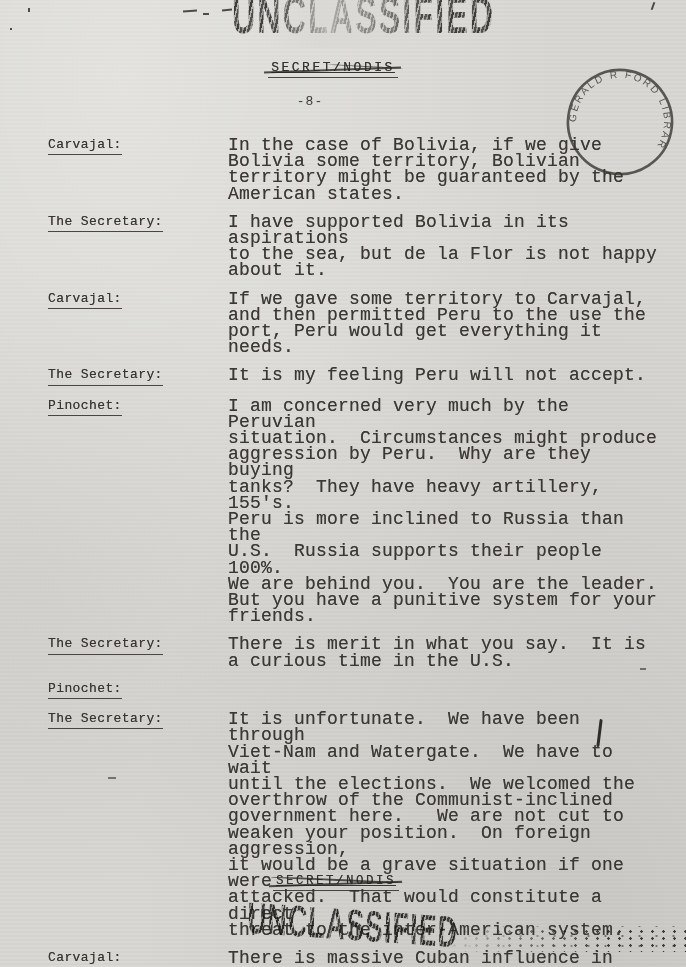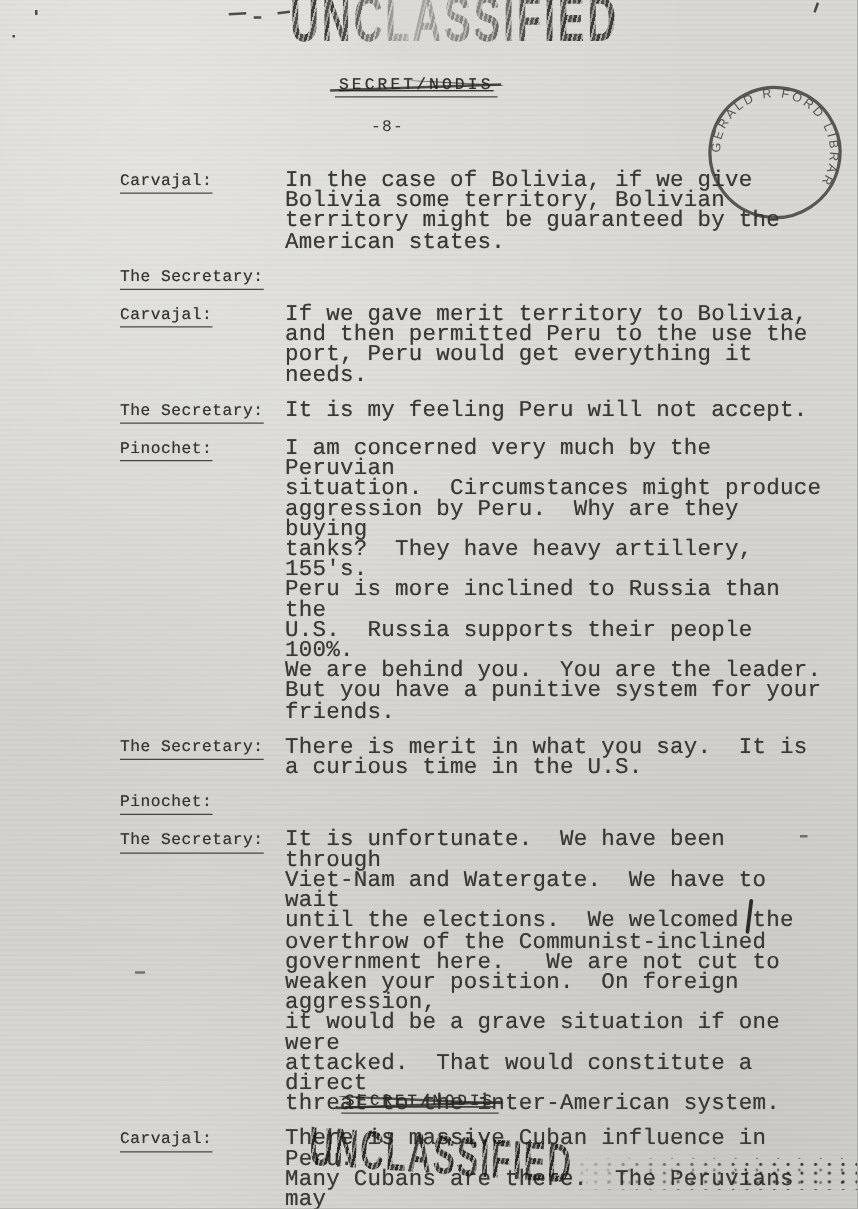--- a/index.html
+++ b/index.html
@@ -76,21 +76,21 @@
   }
   .page-number{
     position:absolute;top:94px;left:0;width:100%;
     text-align:center;transform:translateX(-33px);
     font-size:13px;letter-spacing:1px;color:#3b3833;
   }
   
   .dialogue{position:absolute;left:48px;top:137px;right:18px;}
   .entry{display:grid;grid-template-columns:180px 1fr;align-items:start;margin-bottom:12px;}
   .speaker{font-size:13px;line-height:16.2px;letter-spacing:.4px;color:#38352f;
-    text-shadow:0 0 .6px rgba(50,48,44,.65);margin-left:48px;}
+    text-shadow:0 0 .6px rgba(50,48,44,.65);}
   .speaker span{border-bottom:1.5px solid rgba(48,45,40,.85);padding-bottom:1px;display:inline-block;}
   .speech{
     font-size:18px;line-height:16.2px;letter-spacing:.2px;
     white-space:pre-wrap;color:#3b3833;
     text-shadow:0 0 .6px rgba(55,52,47,.6);
   }
   
   .library-stamp{position:absolute;left:558px;top:50px;}
   
   .mark{position:absolute;background:rgba(40,38,35,.8);}
@@ -135,25 +135,28 @@
     <section class="entry">
       <div class="speaker"><span>Carvajal:</span></div>
       <div class="speech">In the case of Bolivia, if we give
 Bolivia some territory, Bolivian
 territory might be guaranteed by the
 American states.</div>
     </section>
 
     <section class="entry">
       <div class="speaker"><span>The Secretary:</span></div>
+      <div class="speech">I have supported Bolivia in its aspirations
+to the sea, but de la Flor is not happy
+about it.</div>
     </section>
 
     <section class="entry">
       <div class="speaker"><span>Carvajal:</span></div>
-      <div class="speech">If we gave merit territory to Bolivia,
+      <div class="speech">If we gave some territory to Carvajal,
 and then permitted Peru to the use the
 port, Peru would get everything it needs.</div>
     </section>
 
     <section class="entry">
       <div class="speaker"><span>The Secretary:</span></div>
       <div class="speech">It is my feeling Peru will not accept.</div>
     </section>
 
     <section class="entry">

